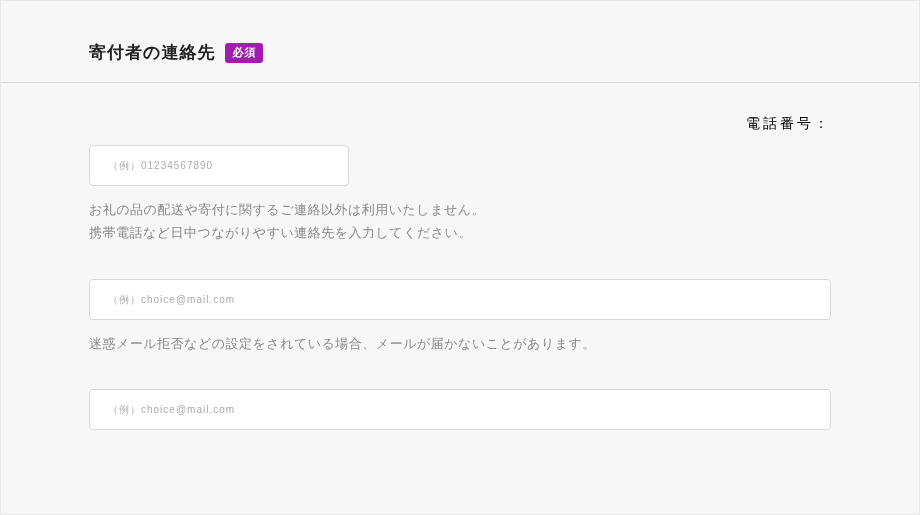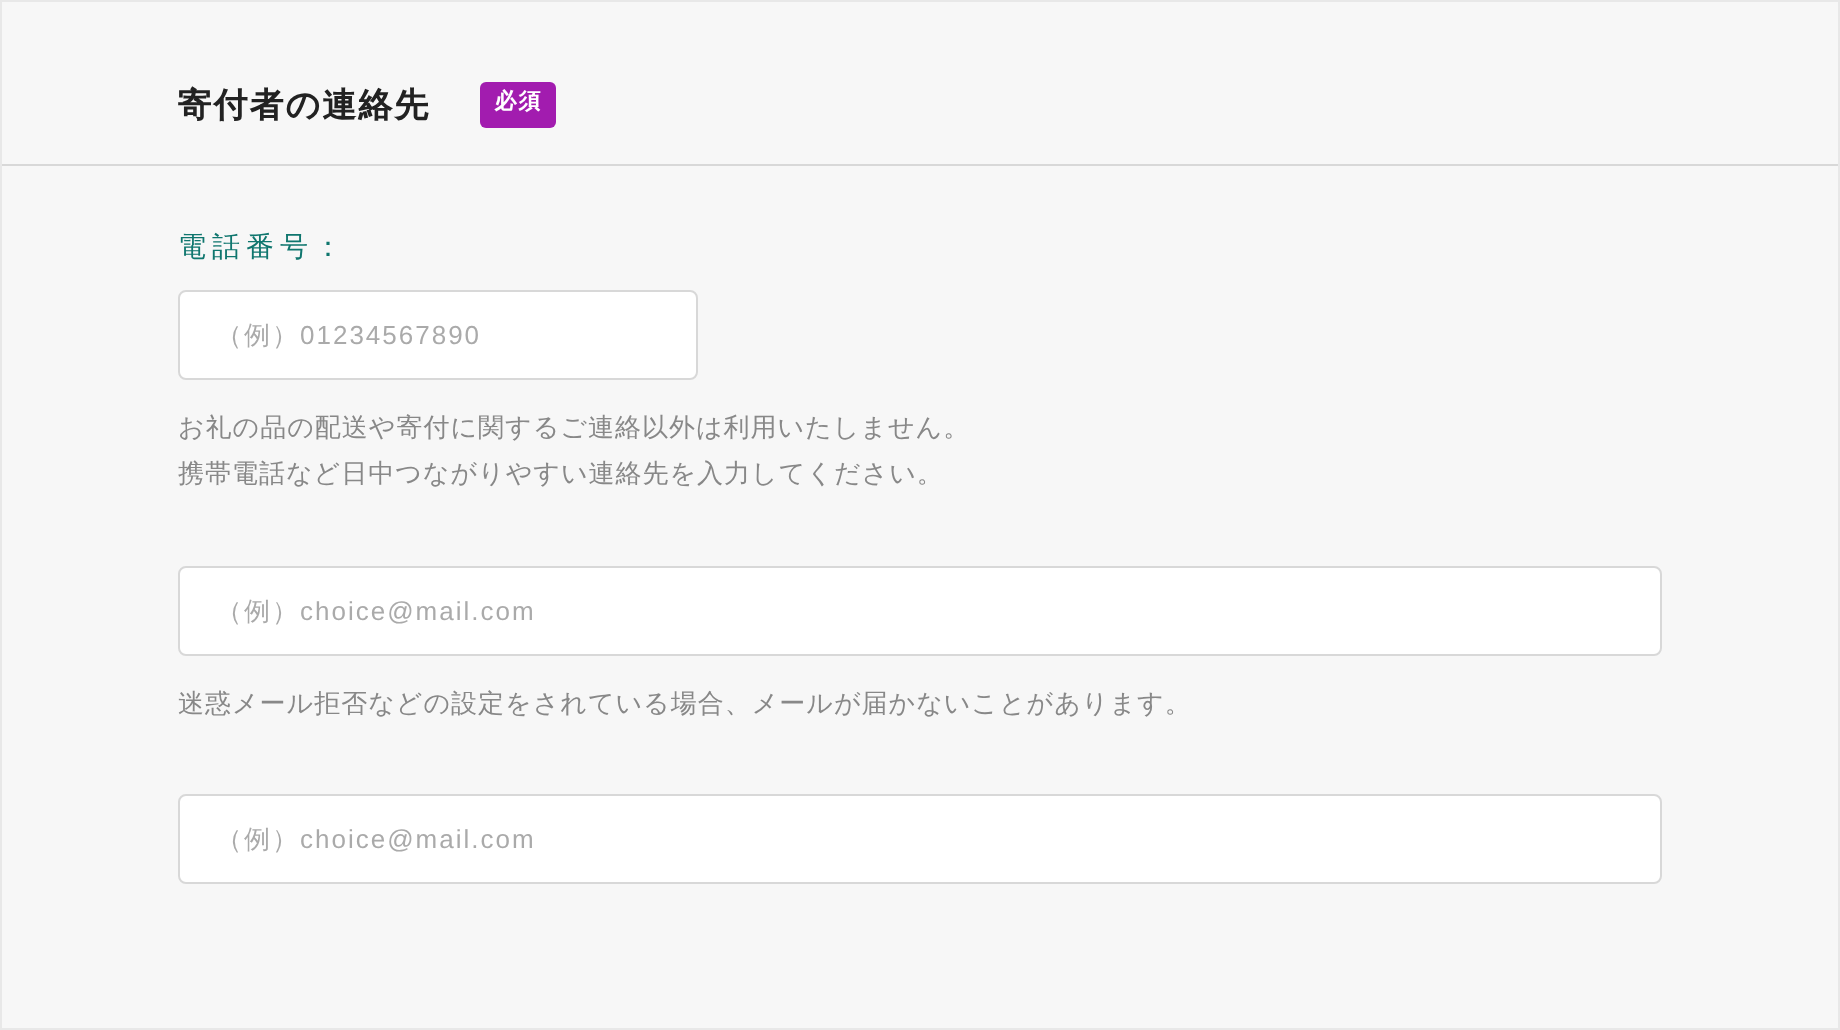--- a/index.html
+++ b/index.html
@@ -21,21 +21,22 @@
       width: 920px;
       height: 515px;
       padding: 0;
     }
     .section-header {
       padding: 40px 88px 18px 88px;
       border-bottom: 1px solid #d8d8d8;
     }
     .section-title-wrap {
       display: flex;
-      gap: 25px;
+      align-items: center;
+      gap: 10px;
     }
     .section-title {
       font-size: 17px;
       font-weight: 700;
       color: #222;
       letter-spacing: 1px;
     }
     .required-badge {
       background: #a21caf;
       color: #fff;
@@ -46,30 +47,31 @@
       letter-spacing: 1px;
     }
     .form-body {
       padding: 32px 88px 0 88px;
     }
     .field-group {
       margin-bottom: 34px;
     }
     .field-label {
       font-size: 14px;
-      color: #0f766e;
+      color: #000000;
       letter-spacing: 3px;
       margin-bottom: 12px;
+      text-align: right;
     }
     .text-input {
       background: #ffffff;
       border: 1px solid #d8d8d8;
       border-radius: 4px;
       padding: 14px 18px;
-      font-size: 13px;
+      font-size: 10px;
       color: #333;
       font-family: inherit;
       letter-spacing: 1px;
       outline: none;
     }
     .text-input::placeholder {
       color: #aaa;
       letter-spacing: 1px;
     }
     .input-phone {

